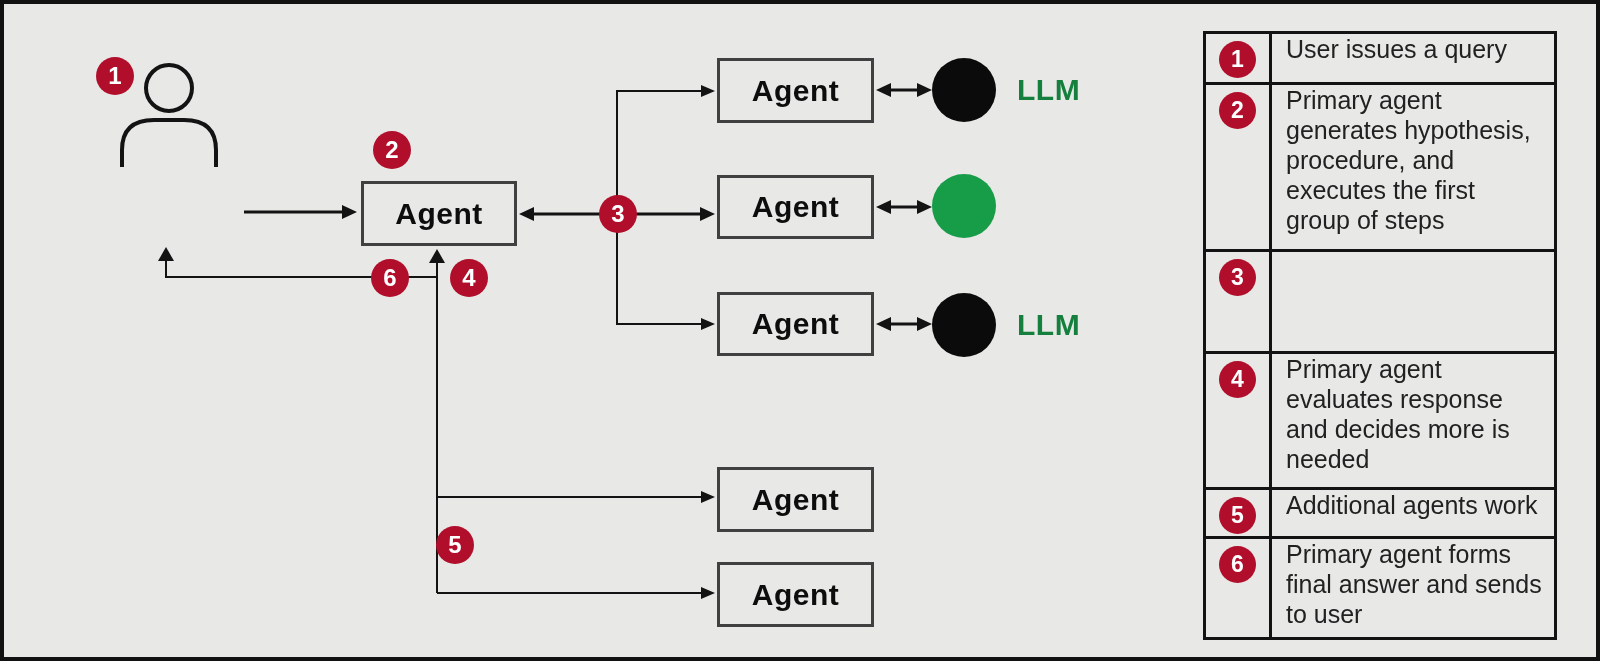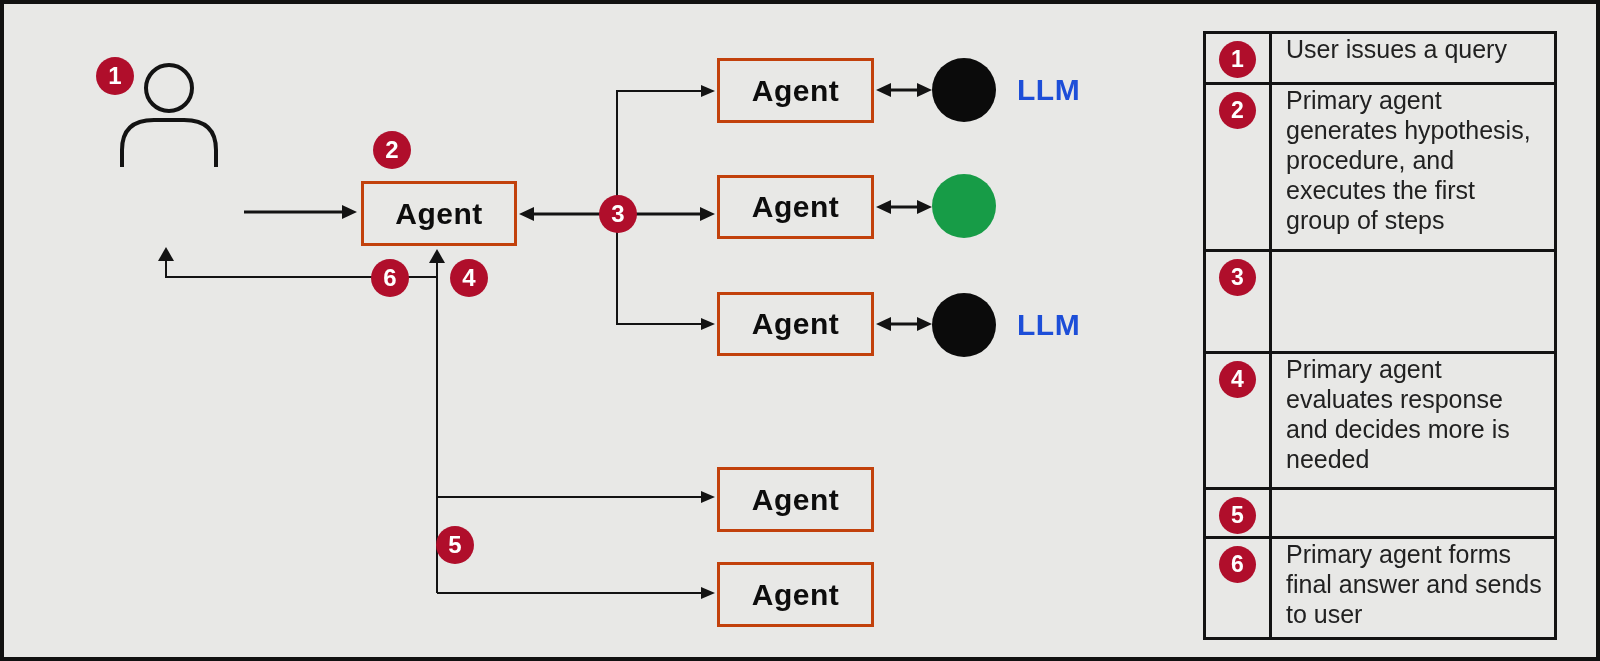--- a/index.html
+++ b/index.html
@@ -16,21 +16,21 @@
     border: 4px solid #111;
     overflow: hidden;
   }
   .wires {
     position: absolute;
     left: 0; top: 0;
     width: 1600px; height: 661px;
   }
   .node {
     position: absolute;
-    border: 3px solid #c2410c;
+    border: 3px solid #404040;
     background: #e8e8e6;
     display: flex;
     align-items: center;
     justify-content: center;
     font-weight: 700;
     font-size: 30px;
     color: #0d0d0d;
     letter-spacing: 0.5px;
   }
   .badge {
@@ -50,21 +50,21 @@
     width: 64px; height: 64px;
     border-radius: 50%;
   }
   .resource-label {
     position: absolute;
     height: 64px;
     display: flex;
     align-items: center;
     font-weight: 700;
     font-size: 30px;
-    color: #1d4ed8;
+    color: #15803d;
     letter-spacing: 0.5px;
   }
   .person {
     position: absolute;
     left: 100px; top: 50px;
     width: 130px; height: 120px;
   }
   
   .legend {
     position: absolute;
@@ -231,20 +231,21 @@
         </div>
       <div class="legend-text">Primary agent
 evaluates response
 and decides more is
 needed</div>
     </div>
     <div class="legend-row bordered r5">
       <div class="legend-badge-cell">
           <div class="legend-badge" style="background: rgb(176, 14, 43);">5</div>
         </div>
+      <div class="legend-text">Additional agents work</div>
     </div>
     <div class="legend-row r6">
       <div class="legend-badge-cell">
           <div class="legend-badge" style="background: rgb(176, 14, 43);">6</div>
         </div>
       <div class="legend-text">Primary agent forms
 final answer and sends
 to user</div>
     </div>
   </div>

